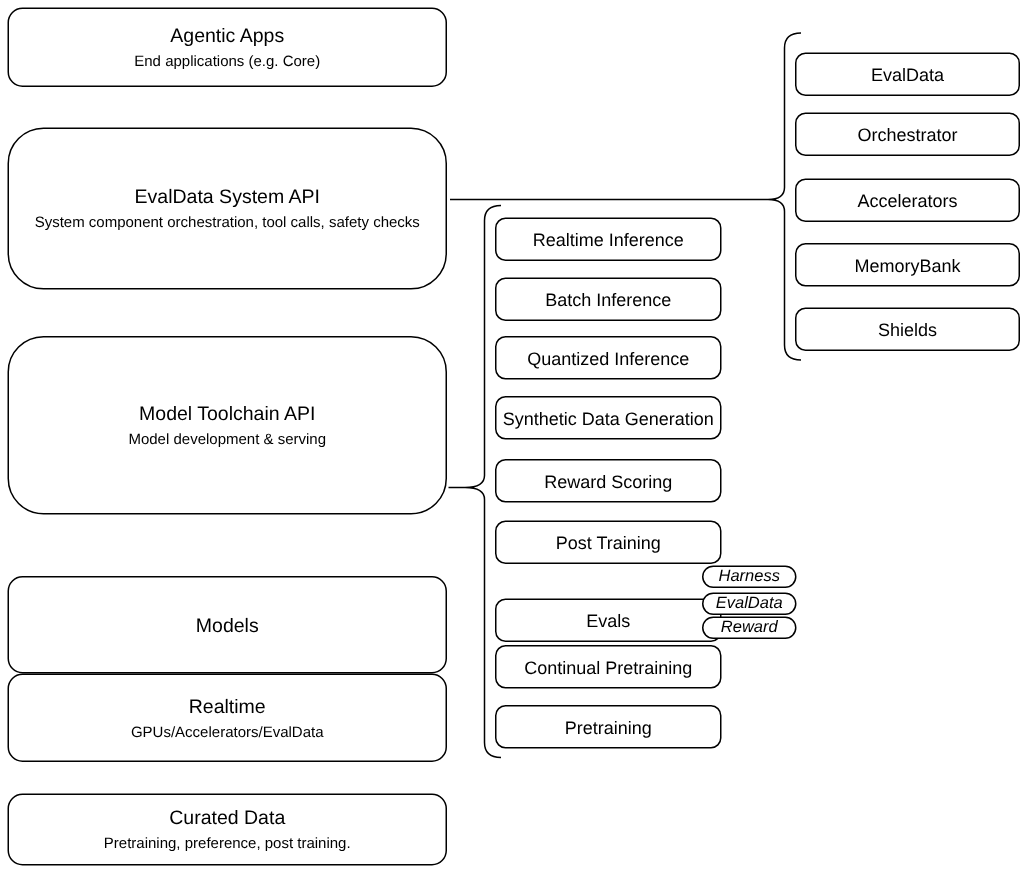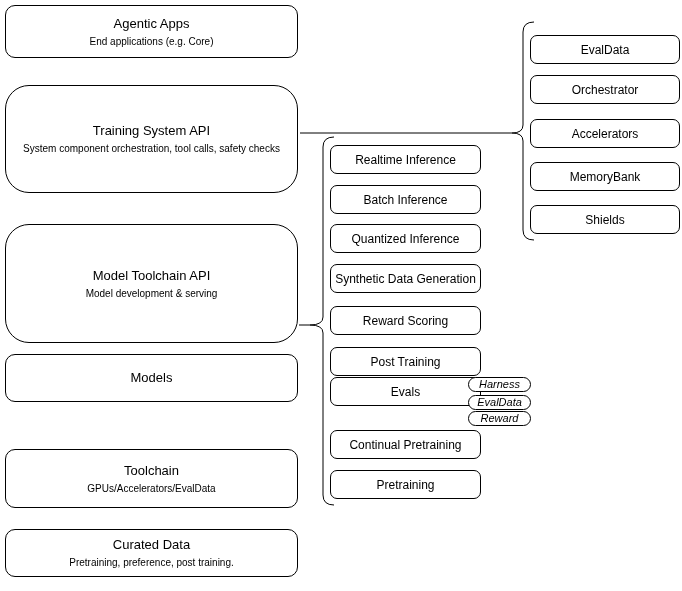--- a/index.html
+++ b/index.html
@@ -42,50 +42,50 @@
     <path d="M299,325 L310,325" stroke="#000" stroke-width="1" fill="none"></path>
     <path d="M334,137 Q323,137 323,147 L323,317 Q323,325 310,325 Q323,325 323,333 L323,495 Q323,505 334,505" stroke="#000" stroke-width="1" fill="none"></path>
   </svg>
 
   <div class="lbox" style="top:5px;height:53px;border-radius:10px">
     <div class="title">Agentic Apps</div>
     <div class="subtitle">End applications (e.g. Core)</div>
   </div>
 
   <div class="lbox" style="top:85px;height:108px;border-radius:24px">
-    <div class="title">Training System API</div>
+    <div class="title">EvalData System API</div>
     <div class="subtitle">System component orchestration, tool calls, safety checks</div>
   </div>
 
   <div class="lbox" style="top:224px;height:119px;border-radius:24px">
     <div class="title">Model Toolchain API</div>
     <div class="subtitle">Model development &amp; serving</div>
   </div>
 
-  <div class="lbox" style="top:354px;height:48px;border-radius:10px">
+  <div class="lbox" style="top:384px;height:65px;border-radius:10px">
     <div class="title">Models</div>
   </div>
 
   <div class="lbox" style="top:449px;height:59px;border-radius:10px">
-    <div class="title">Toolchain</div>
+    <div class="title">Realtime</div>
     <div class="subtitle">GPUs/Accelerators/EvalData</div>
   </div>
 
   <div class="lbox" style="top:529px;height:48px;border-radius:10px">
     <div class="title">Curated Data</div>
     <div class="subtitle">Pretraining, preference, post training.</div>
   </div>
 
   <div class="mbox" style="top:145px">Realtime Inference</div>
   <div class="mbox" style="top:185px">Batch Inference</div>
   <div class="mbox" style="top:224px">Quantized Inference</div>
   <div class="mbox" style="top:264px">Synthetic Data Generation</div>
   <div class="mbox" style="top:306px">Reward Scoring</div>
   <div class="mbox" style="top:347px">Post Training</div>
-  <div class="mbox" style="top:377px">Evals</div>
+  <div class="mbox" style="top:399px">Evals</div>
   <div class="mbox" style="top:430px">Continual Pretraining</div>
   <div class="mbox" style="top:470px">Pretraining</div>
 
   <div class="pill" style="top:377px">Harness</div>
   <div class="pill" style="top:395px">EvalData</div>
   <div class="pill" style="top:411px">Reward</div>
 
   <div class="rbox" style="top:35px">EvalData</div>
   <div class="rbox" style="top:75px">Orchestrator</div>
   <div class="rbox" style="top:119px">Accelerators</div>

